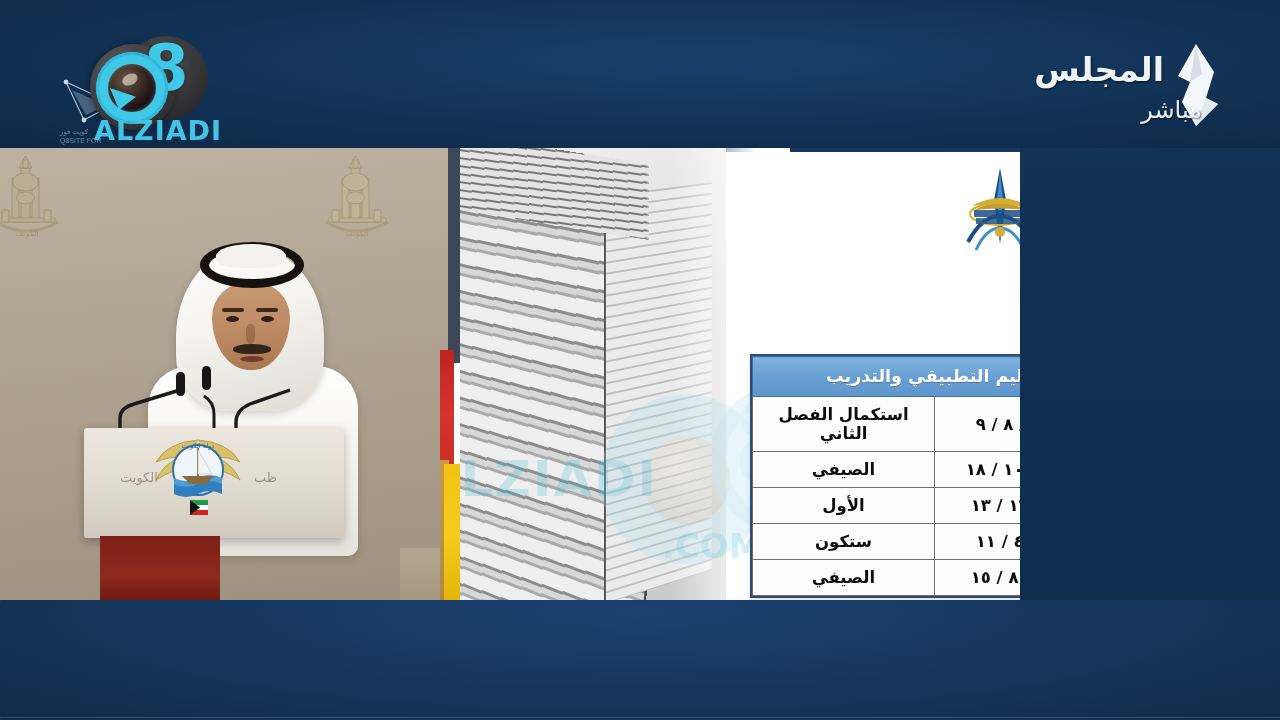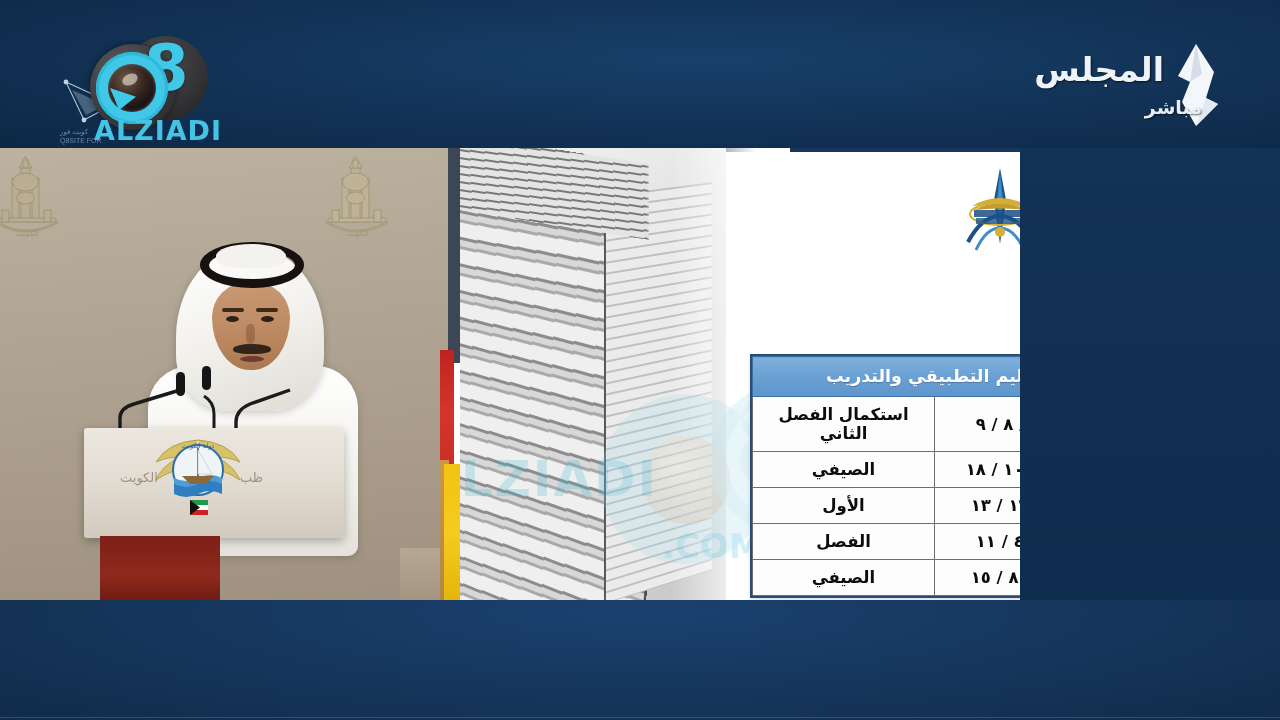--- a/index.html
+++ b/index.html
@@ -99,21 +99,21 @@
     font-size:33px; font-weight:bold; color:#eef3f8;
     font-family:"DejaVu Sans","Liberation Sans",sans-serif;
     direction:rtl; white-space:nowrap;
     text-shadow: 1px 1px 2px rgba(0,0,0,.6);
   }
   .majlis-mark {
     position:absolute; right:0px; top:-4px; width:66px; height:86px;
   }
   .majlis-live {
     position:absolute; right:20px; top:50px;
-    font-size:19px; font-weight:bold; color:#e8eef5;
+    font-size:24px; font-weight:normal; color:#e8eef5;
     direction:rtl; white-space:nowrap;
     font-family:"DejaVu Sans","Liberation Sans",sans-serif;
     text-shadow: 1px 1px 2px rgba(0,0,0,.55);
   }
 
   
   .video-frame {
     position:absolute; left:0; top:148px; width:1020px; height:452px;
     overflow:hidden; background:#fff;
   }
@@ -140,21 +140,21 @@
     position:absolute; left:100px; top:388px; width:120px; height:66px;
     background: linear-gradient(180deg,#7d2018 0%, #8d2a1c 60%, #6d1a12 100%);
   }
   .kuwait-emblem {
     position:absolute; left:148px; top:286px; width:100px; height:86px;
   }
   .podium-script {
     position:absolute; top:322px; font-size:13px; color:#8c8273; opacity:.8;
     direction:rtl; font-family:"DejaVu Sans",sans-serif;
   }
-  .ps-l { left:120px; } .ps-r { left:240px; }
+  .ps-l { left:120px; } .ps-r { left:254px; }
 
   .speaker { position:absolute; left:148px; top:98px; width:210px; height:205px; }
   .ghutra {
     position:absolute; left:28px; top:0px; width:148px; height:165px;
     background: linear-gradient(160deg,#ffffff 0%, #f4f3ef 45%, #dedcd4 100%);
     border-radius:56% 56% 40% 40% / 62% 62% 38% 38%;
     box-shadow: 0 2px 8px rgba(0,0,0,.2);
   }
   .face {
     position:absolute; left:64px; top:36px; width:78px; height:88px;
@@ -531,21 +531,21 @@
             <tr>
               <td class="dates">٢٠٢٠ / ١٢ / ٣ ━ ٢٠٢٠ / ١٠ / ١٨</td>
               <td class="term">الصيفي</td>
             </tr>
             <tr>
               <td class="dates">٢٠٢١ / ٤ / ١ ━ ٢٠٢٠ / ١٢ / ١٣</td>
               <td class="term">الأول</td>
             </tr>
             <tr>
               <td class="dates">٢٠٢١ / ٨ / ٥ ━ ٢٠٢١ / ٤ / ١١</td>
-              <td class="term">الفصل</td>
+              <td class="term">ستكون</td>
             </tr>
             <tr>
               <td class="dates">٢٠٢١ / ١٠ / ٢ ━ ٢٠٢١ / ٨ / ١٥</td>
               <td class="term">الصيفي</td>
             </tr>
           </tbody>
       </table>
 
       <div class="slide-border-r"></div>
     </div>

